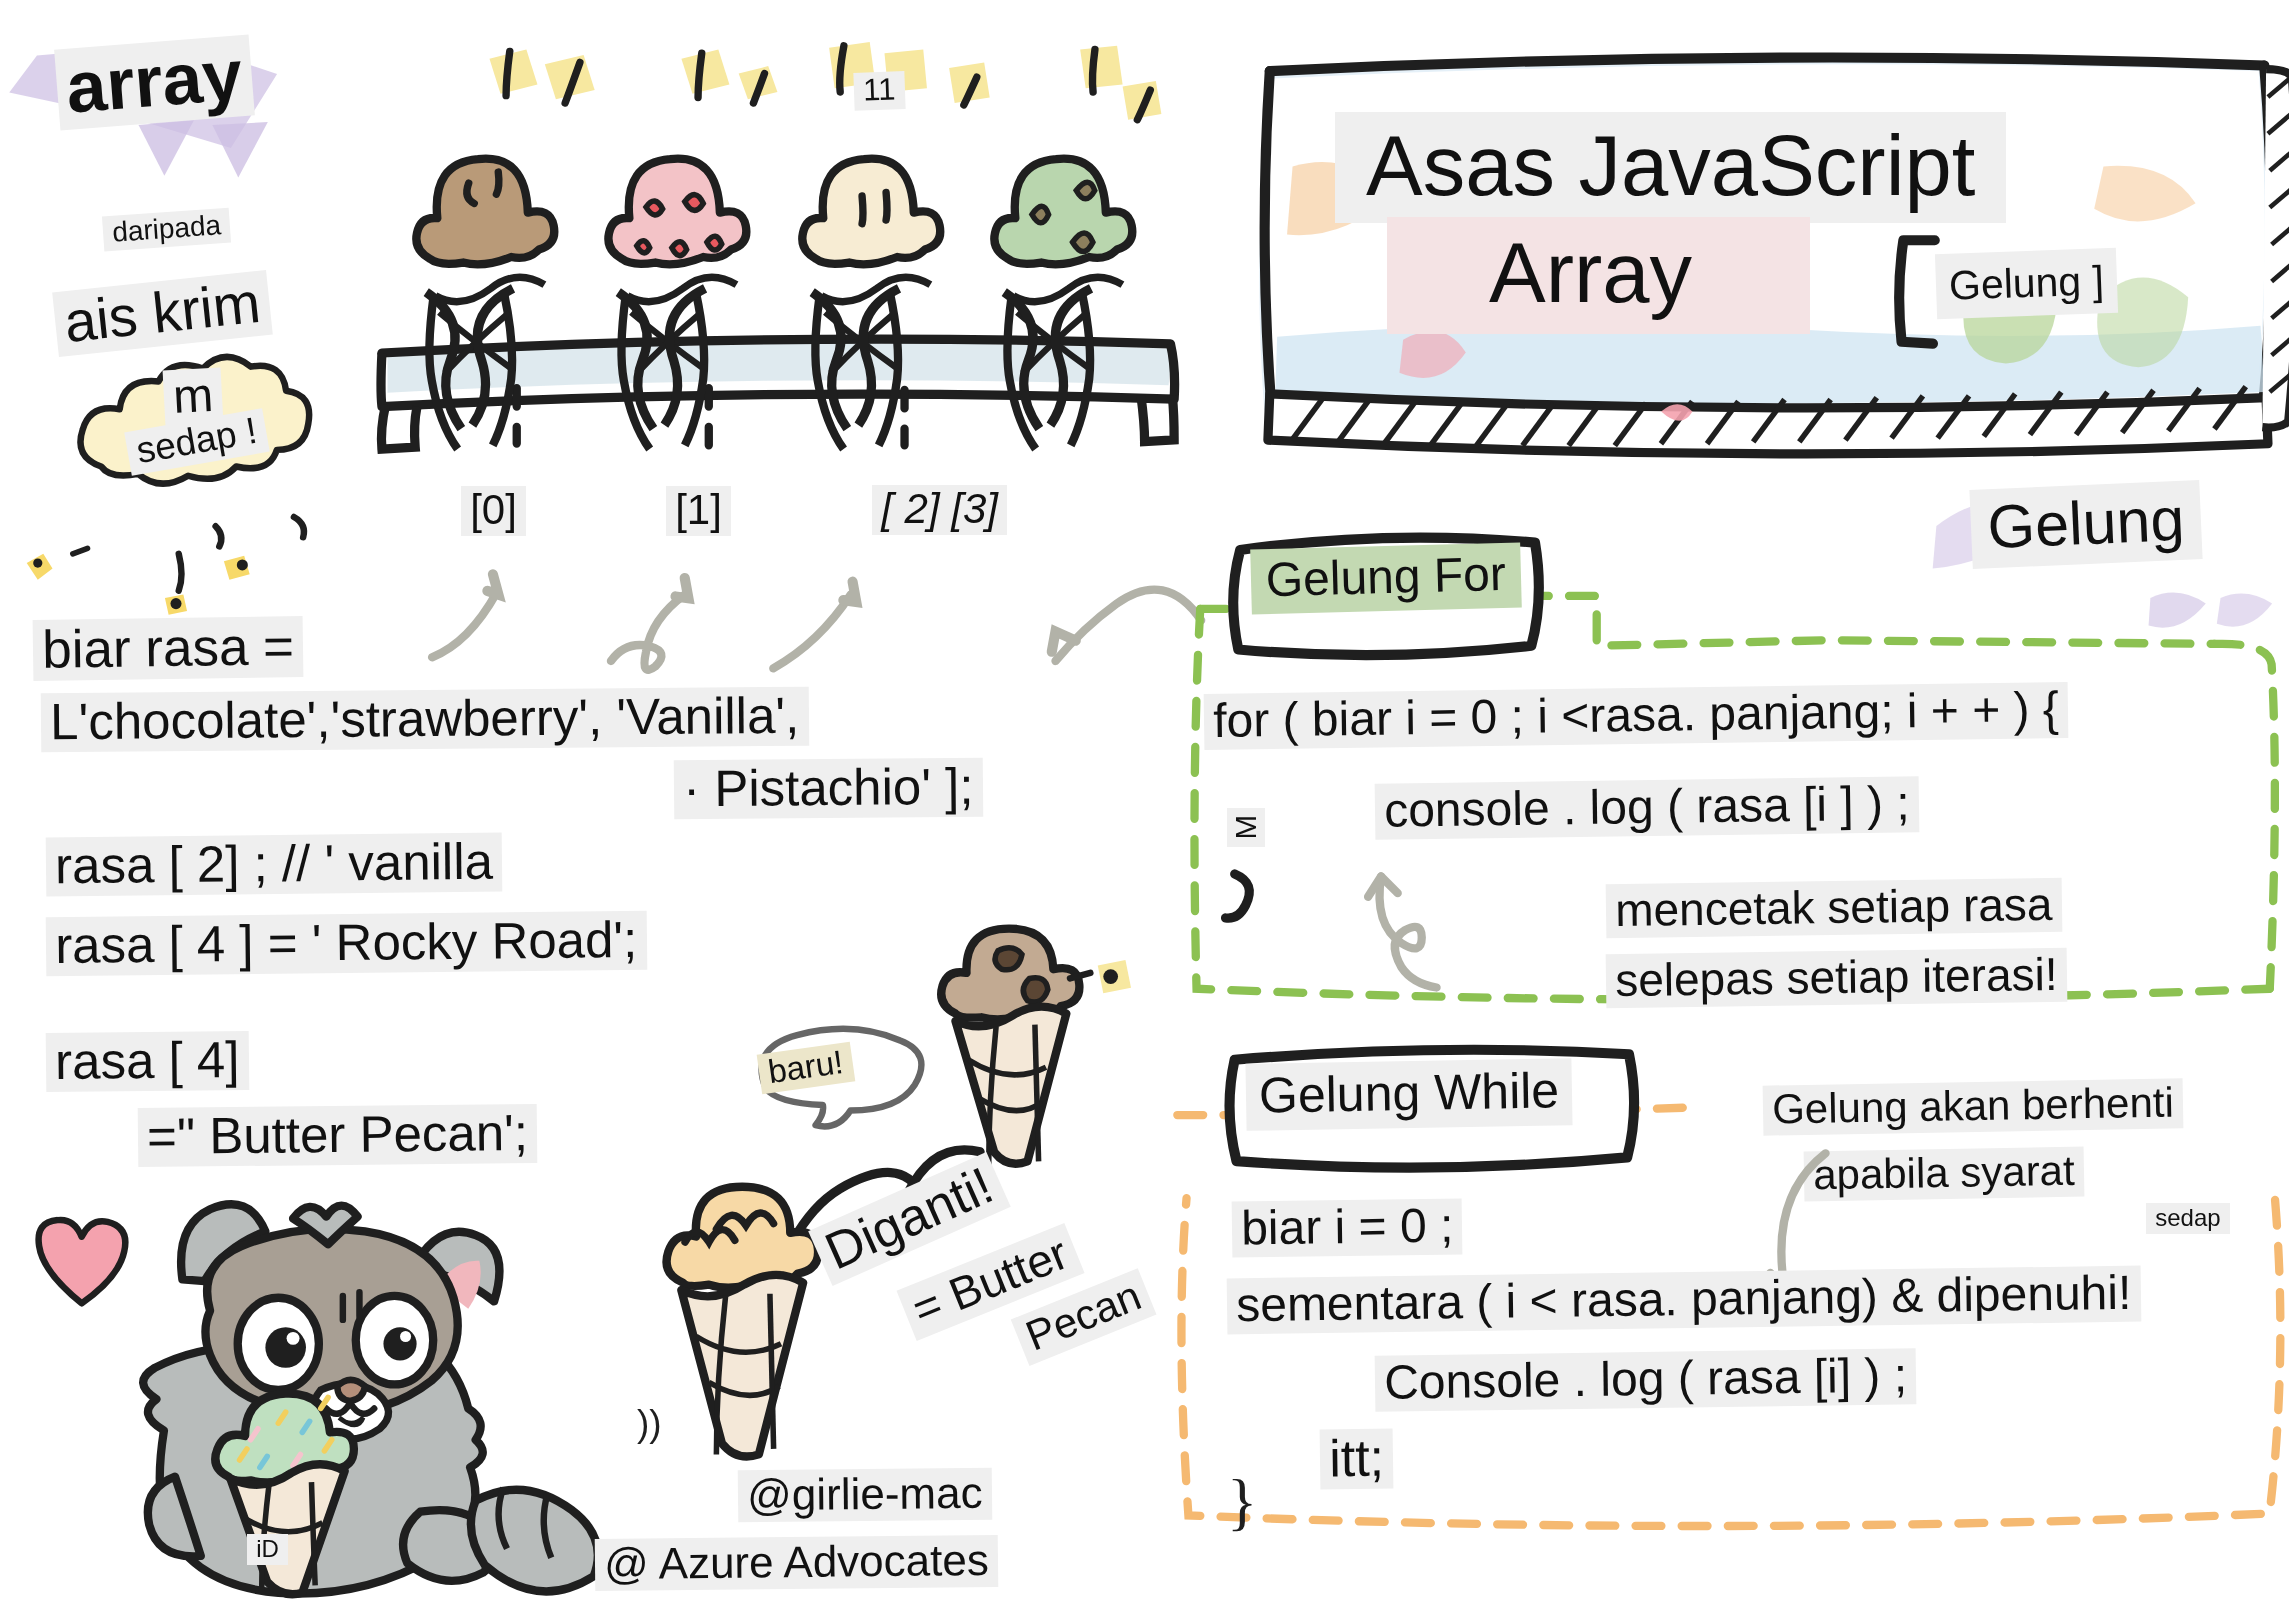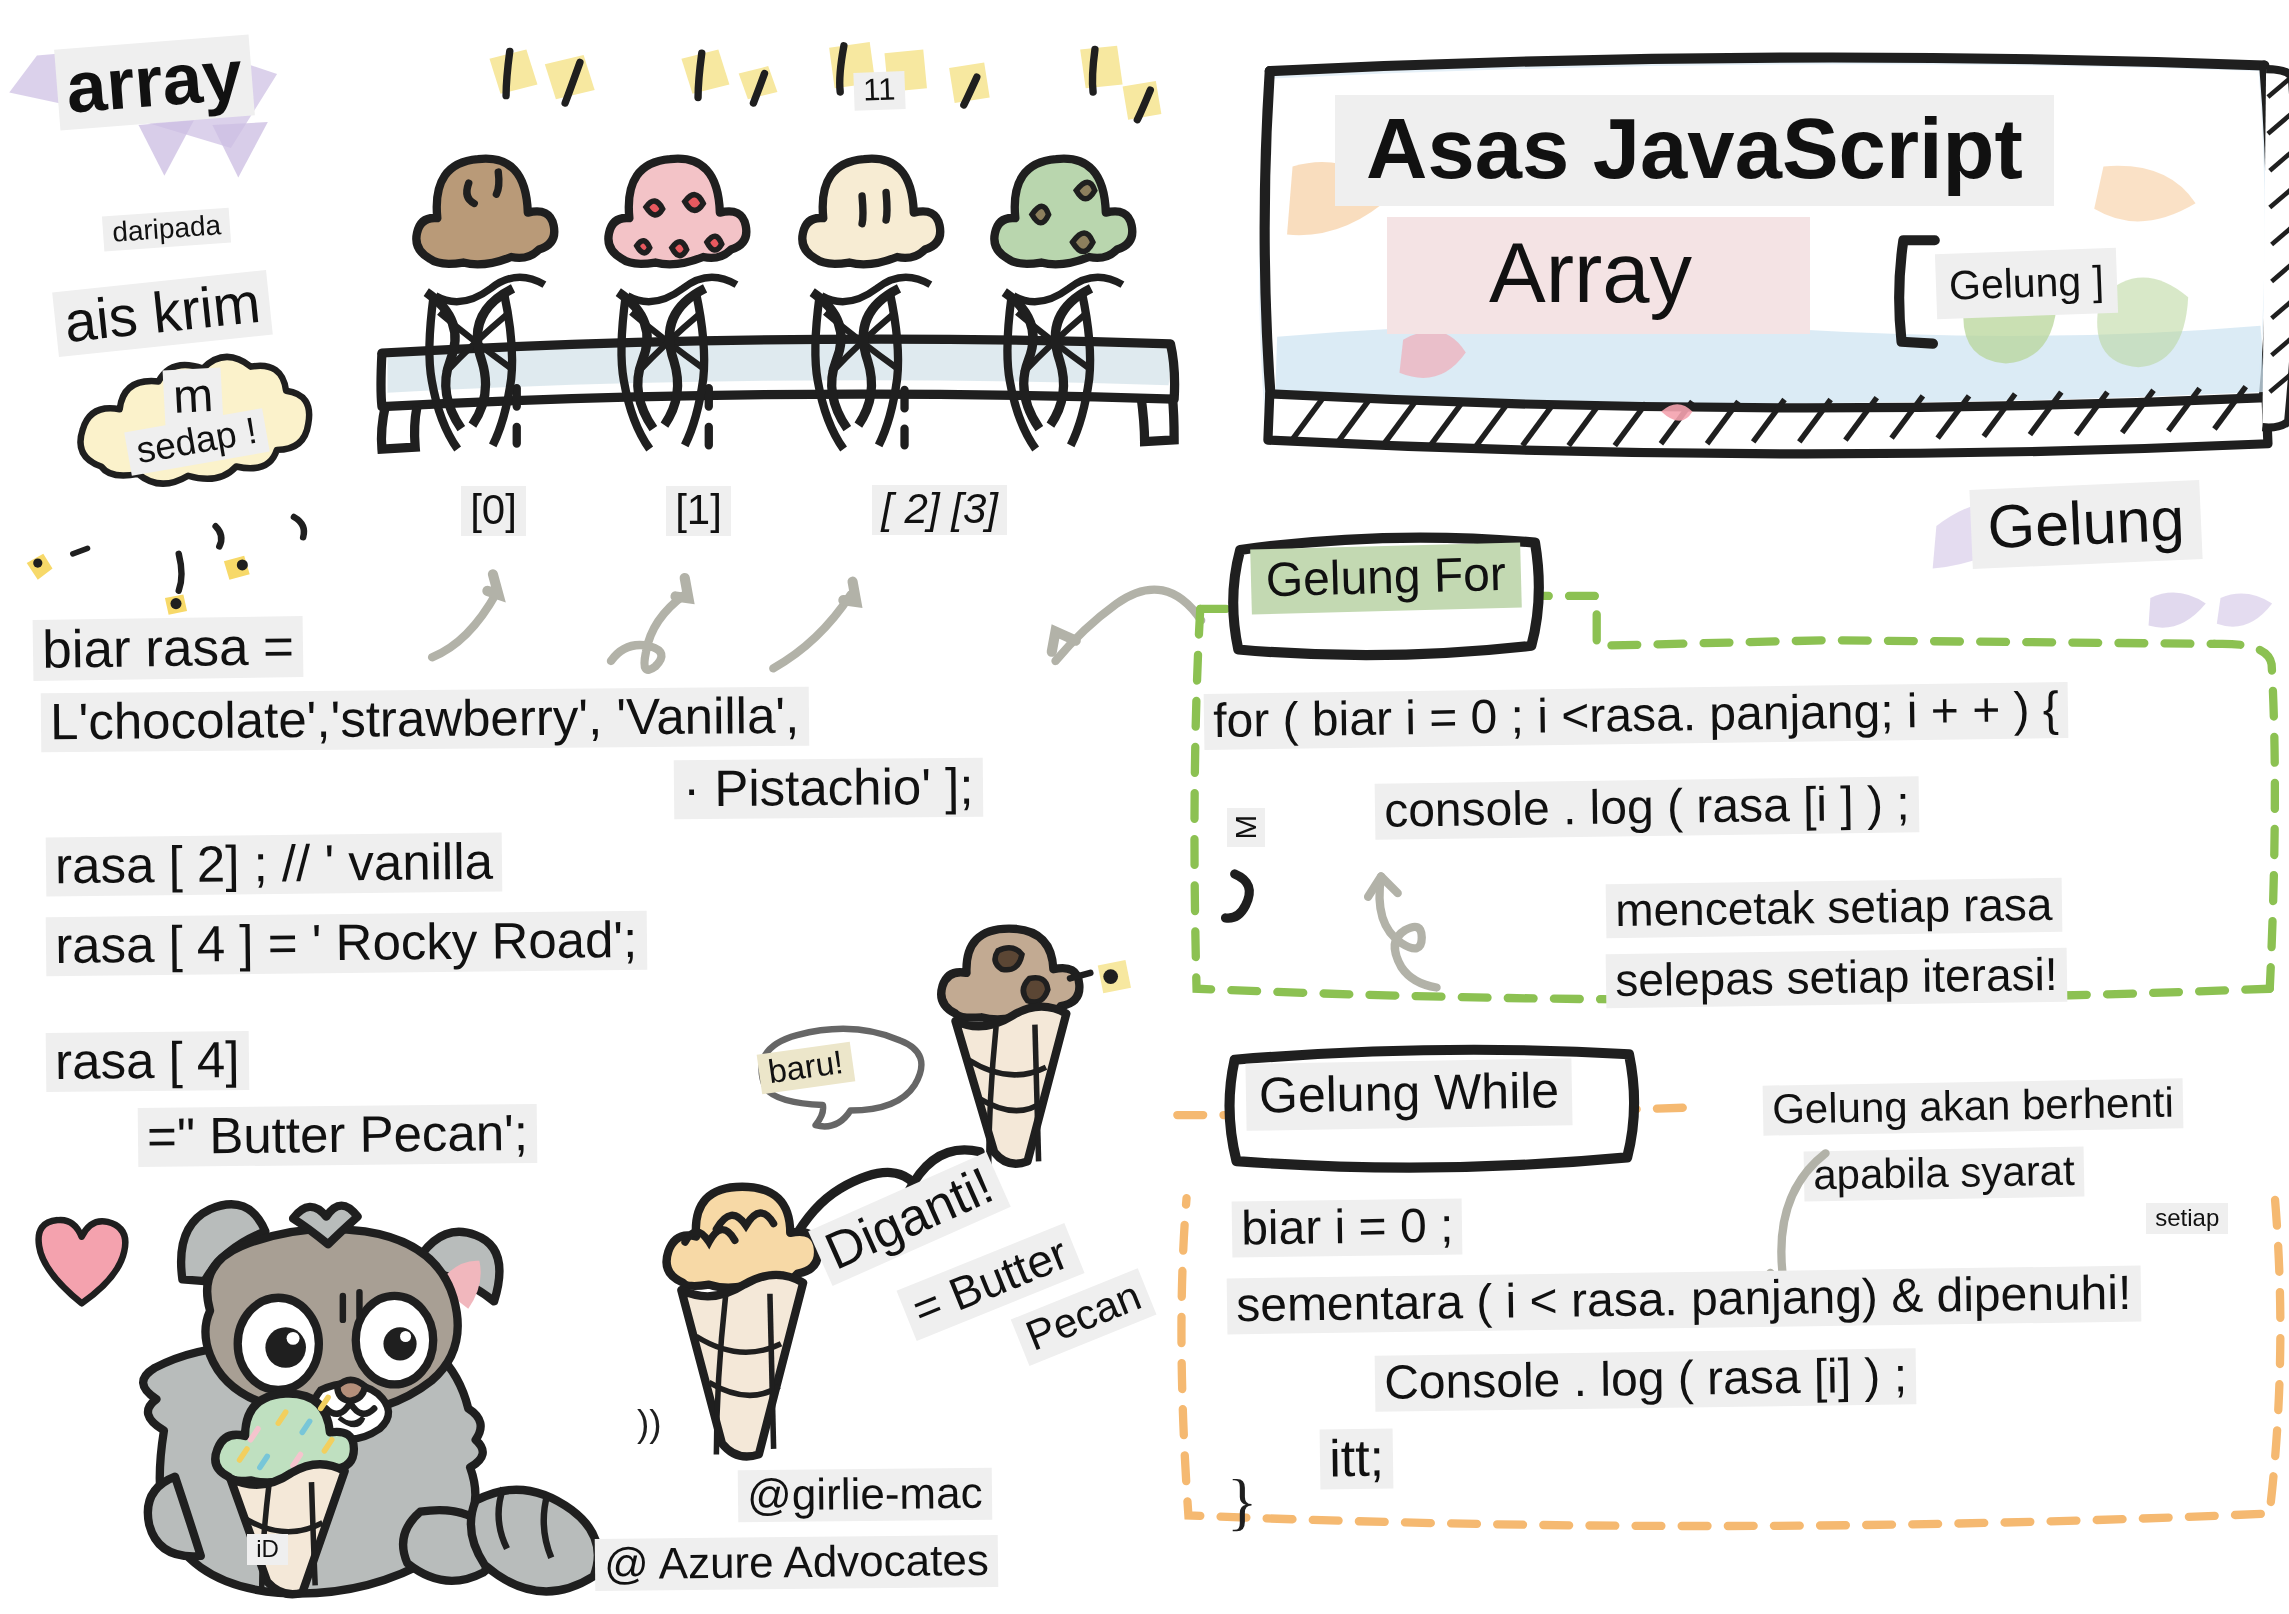--- a/index.html
+++ b/index.html
@@ -387,21 +387,21 @@
   <svg class="abs" style="left:1292px; top:148px;" width="941" height="258" viewBox="0 0 1020 280">
     <path d="M0 20 q60 -18 110 30 q-54 50 -116 44 z" fill="#f7d1a8" opacity="0.75"></path>
     <path d="M880 20 q70 -6 100 40 q-60 36 -110 6 z" fill="#f7d1a8" opacity="0.65"></path>
     <path d="M730 160 q52 -42 100 0 q-2 70 -56 74 q-56 -4 -44 -74 z" fill="#b8d59a" opacity="0.75"></path>
     <path d="M876 164 q44 -46 96 -2 q-4 72 -54 76 q-56 -4 -42 -74 z" fill="#b8d59a" opacity="0.55"></path>
     <path d="M120 208 q44 -24 68 14 q-28 40 -72 22 z" fill="#f4a2ae" opacity="0.6"></path>
     <path d="M400 286 q18 -16 34 0 q-12 20 -34 0 z" fill="#f4a2ae" opacity="0.9"></path>
   </svg>
 
   <div class="abs nosel" style="left:1335px; top:95px;">
-    <span class="hl" style="font-size:85px; font-weight:700; padding:9.2px 31px 13px 31px;">Asas JavaScript</span>
+    <span class="hl" style="font-size:85px; font-weight:400; padding:9.2px 31px 13px 31px;margin-top:17px;">Asas JavaScript</span>
   </div>
   <div class="abs nosel" style="left:1387px; top:217px;">
     <span class="hl hl-pink" style="font-size:85px; font-weight:500; padding:11px 118px 16.6px 102px;">Array</span>
   </div>
 
   <svg class="abs" style="left:1883px; top:231px;" width="74" height="120" viewBox="0 0 80 130">
     <path d="M56 10 l-34 0 q-8 54 -2 110 l34 2" stroke="#1f1f1f" stroke-width="11" fill="none" stroke-linejoin="round" stroke-linecap="round"></path>
   </svg>
   <div class="abs nosel" style="left:1936px; top:251px; transform:rotate(-2deg);">
     <span class="hl" style="font-size:41px; padding:11px 13px;">Gelung ]</span>
@@ -471,21 +471,21 @@
     <span class="hl" style="font-size:50px; padding:5.5px 13px 9.2px 13px;">Gelung While</span>
   </div>
 
   <div class="abs nosel" style="left:1763px; top:1082px; transform:rotate(-1deg);">
     <span class="hl" style="font-size:42px;">Gelung akan berhenti</span>
   </div>
   <div class="abs nosel" style="left:1804px; top:1149px; transform:rotate(-1deg);">
     <span class="hl" style="font-size:42px;">apabila syarat</span>
   </div>
   <div class="abs nosel" style="left:2146px; top:1203px;">
-    <span class="hl" style="font-size:24px;">setiap</span>
+    <span class="hl" style="font-size:24px;">sedap</span>
   </div>
 
   <svg class="abs" style="left:1717px; top:1144px;" width="138" height="175" viewBox="0 0 150 190">
     <g fill="none" stroke="#b2b2a8" stroke-width="9" stroke-linecap="round">
       <path d="M118 10 q-62 48 -44 150"></path>
       <path d="M74 160 l-16 -20 M74 160 l22 -14"></path>
     </g>
   </svg>
 
   <div class="abs nosel" style="left:1232px; top:1200px; transform:rotate(-0.8deg);">

